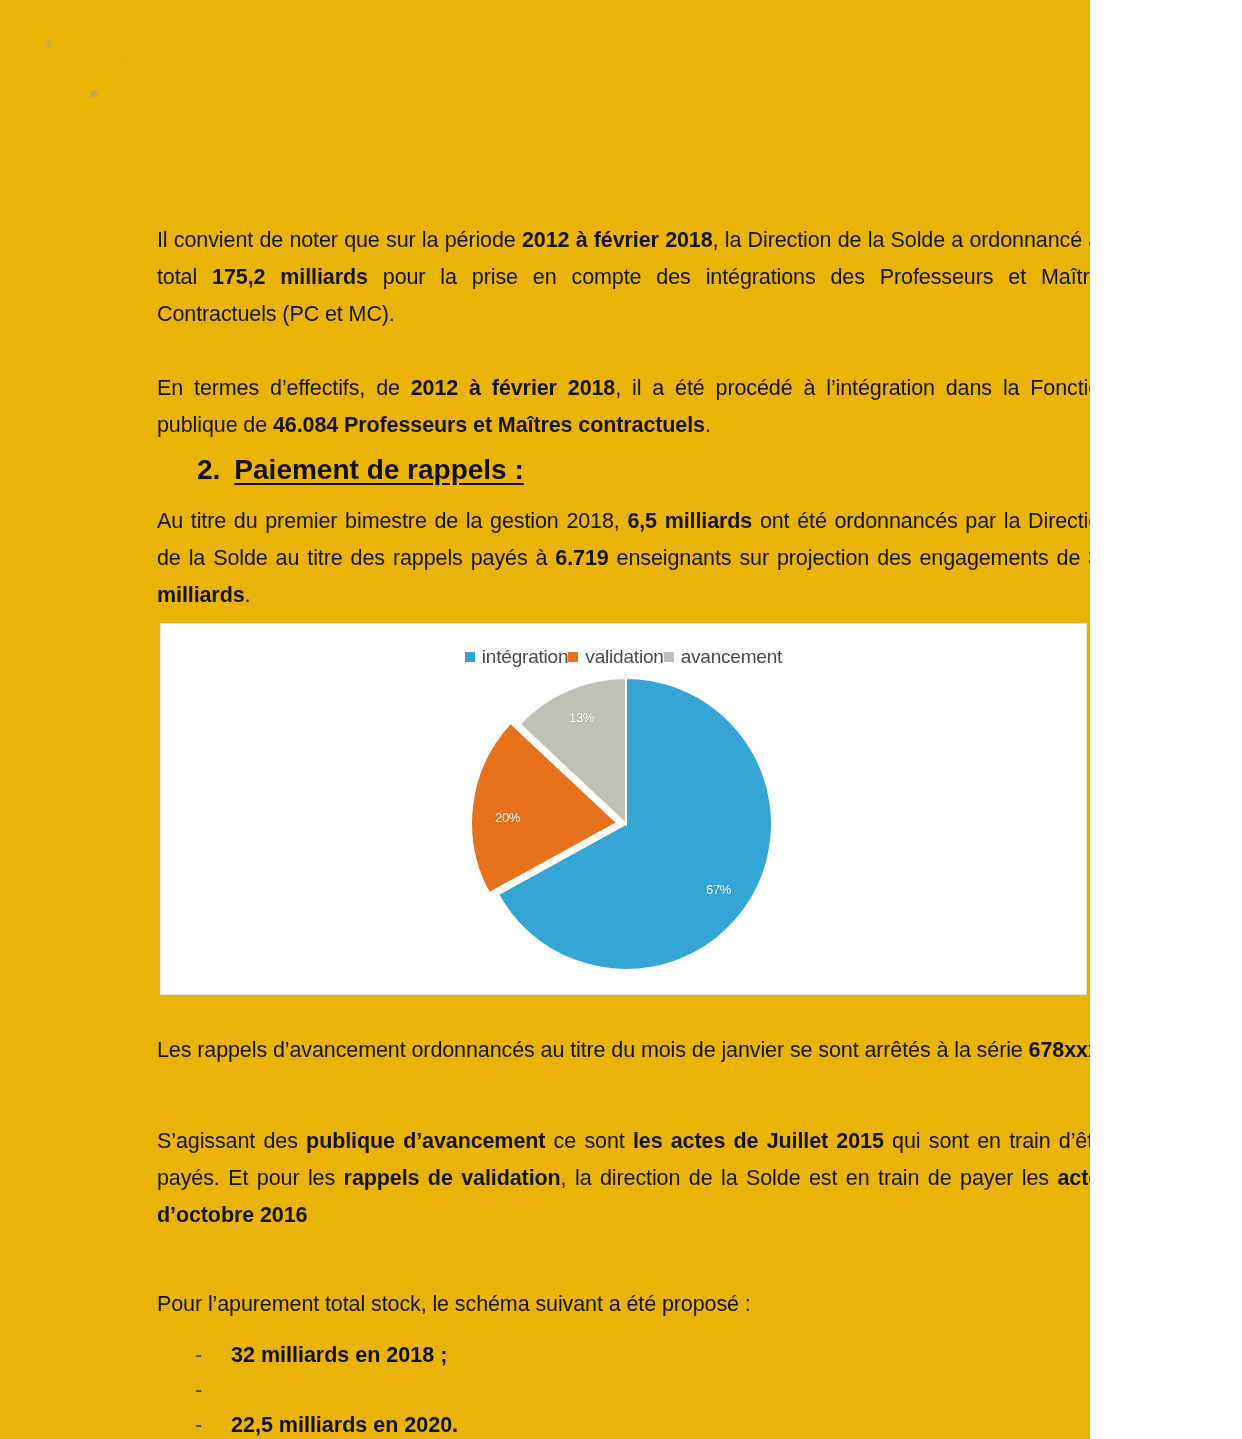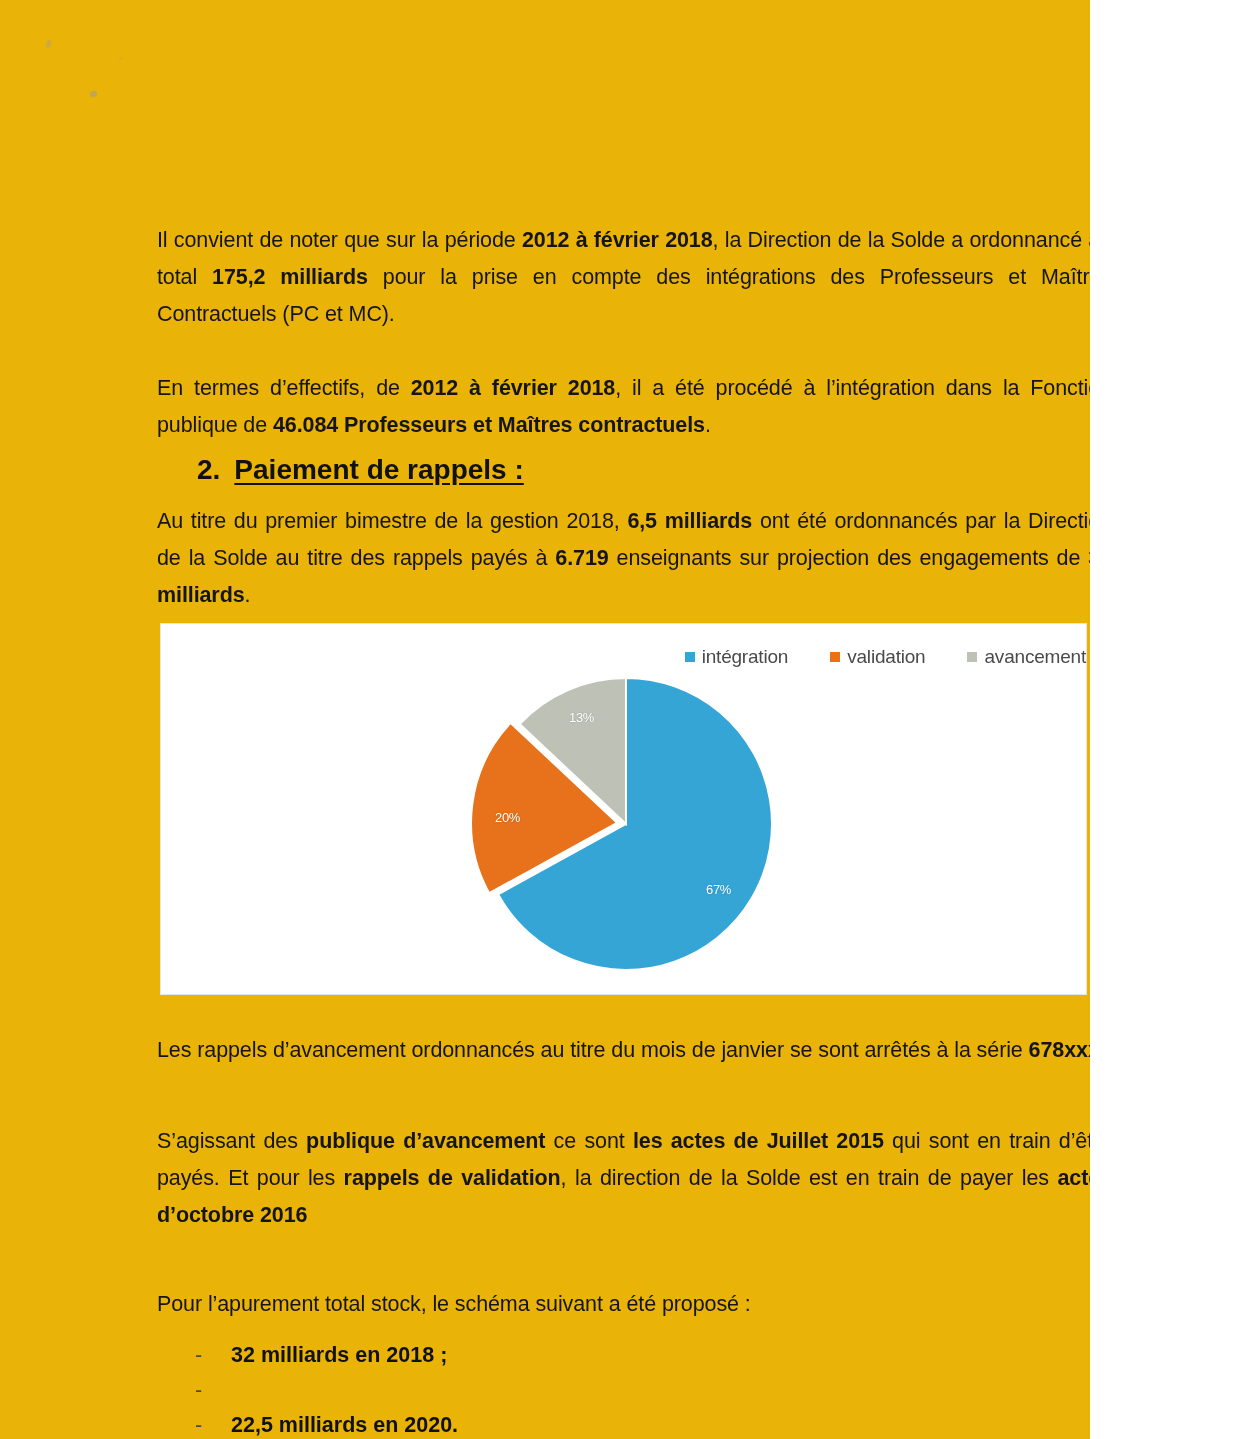--- a/index.html
+++ b/index.html
@@ -70,22 +70,21 @@
     background: #ffffff;
     border: 1px solid #e3e5e8;
     box-sizing: border-box;
   }
   .legend {
     position: absolute;
     top: 22px;
     left: 0;
     width: 100%;
     display: flex;
-    justify-content: flex-end;
-    gap: 42px;
+    justify-content: center;
     align-items: center;
   }
   .legend-item {
     display: flex;
     align-items: center;
     gap: 7px;
     font-size: 19px;
     color: #4a4a4a;
     letter-spacing: -0.2px;
   }

